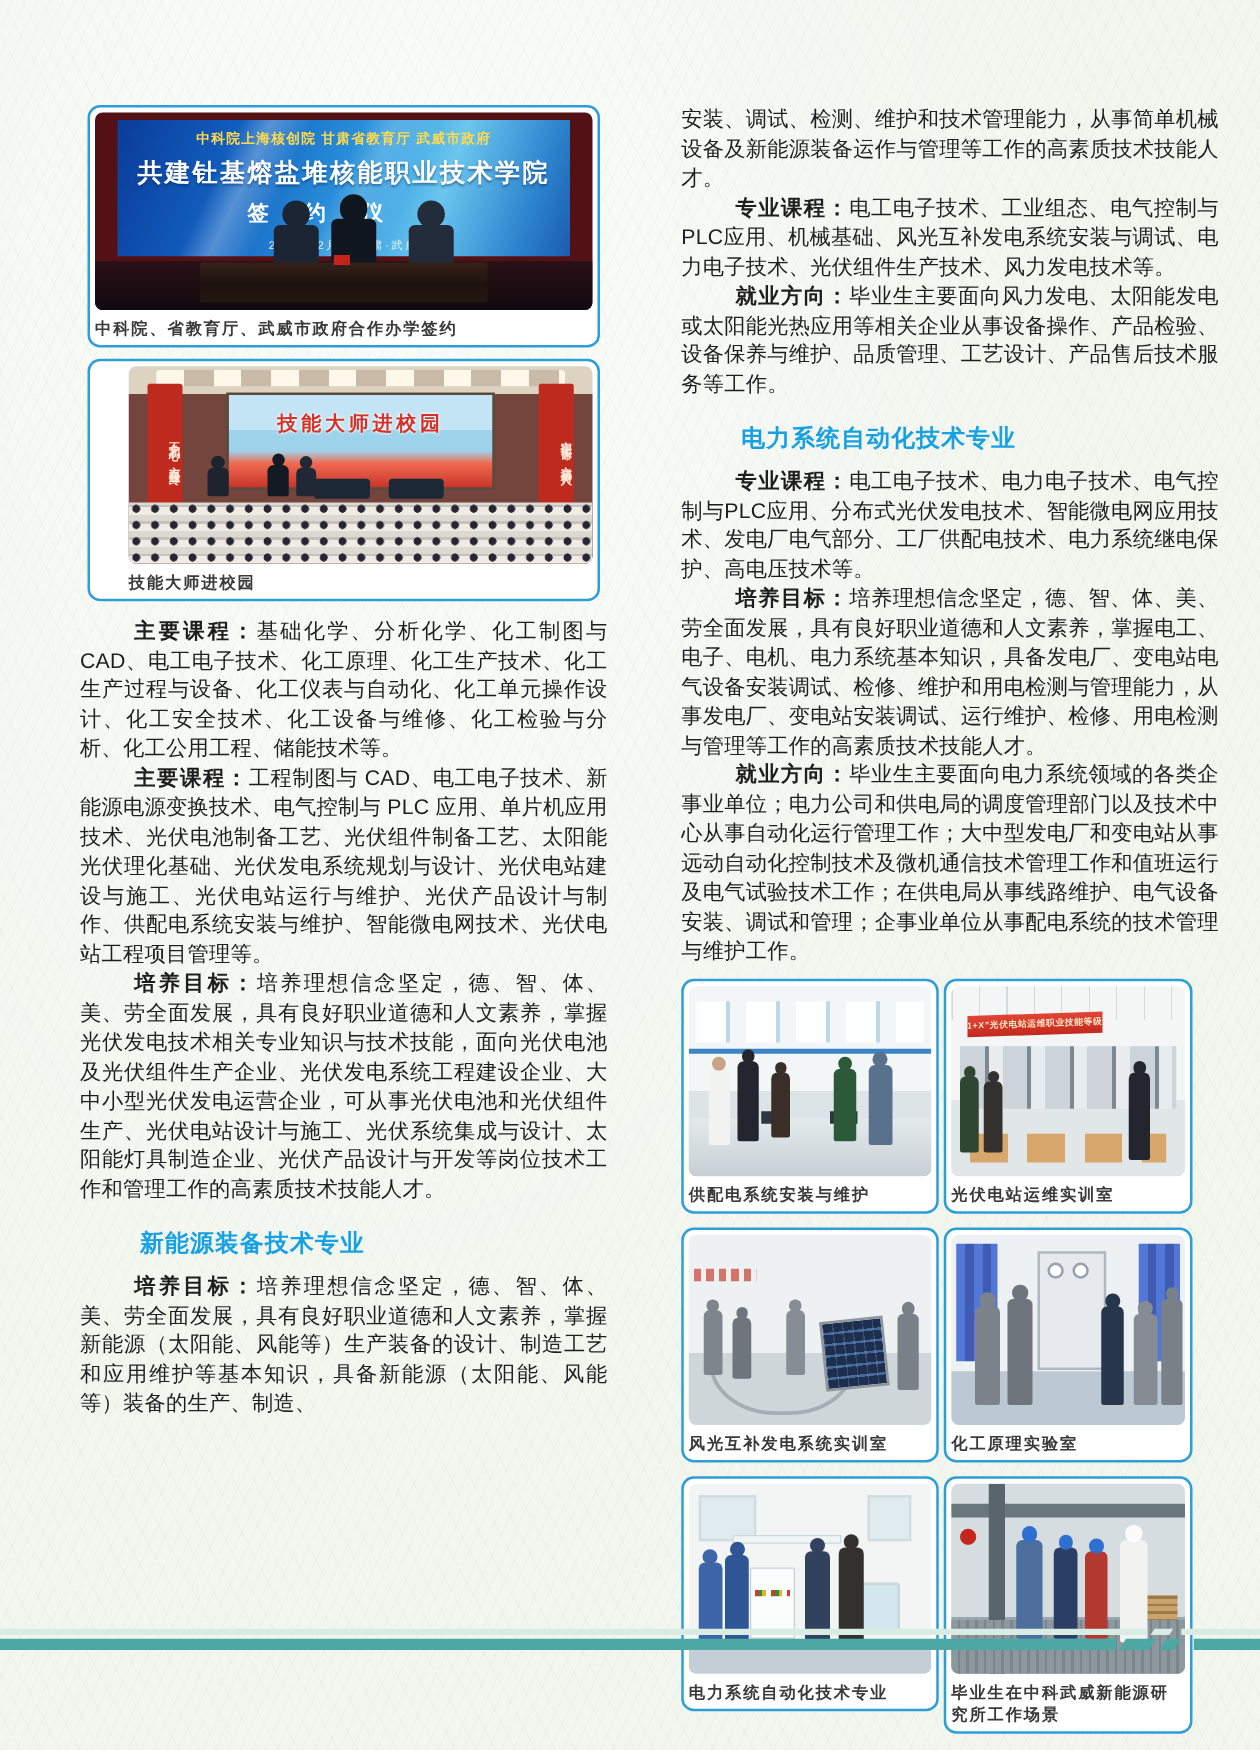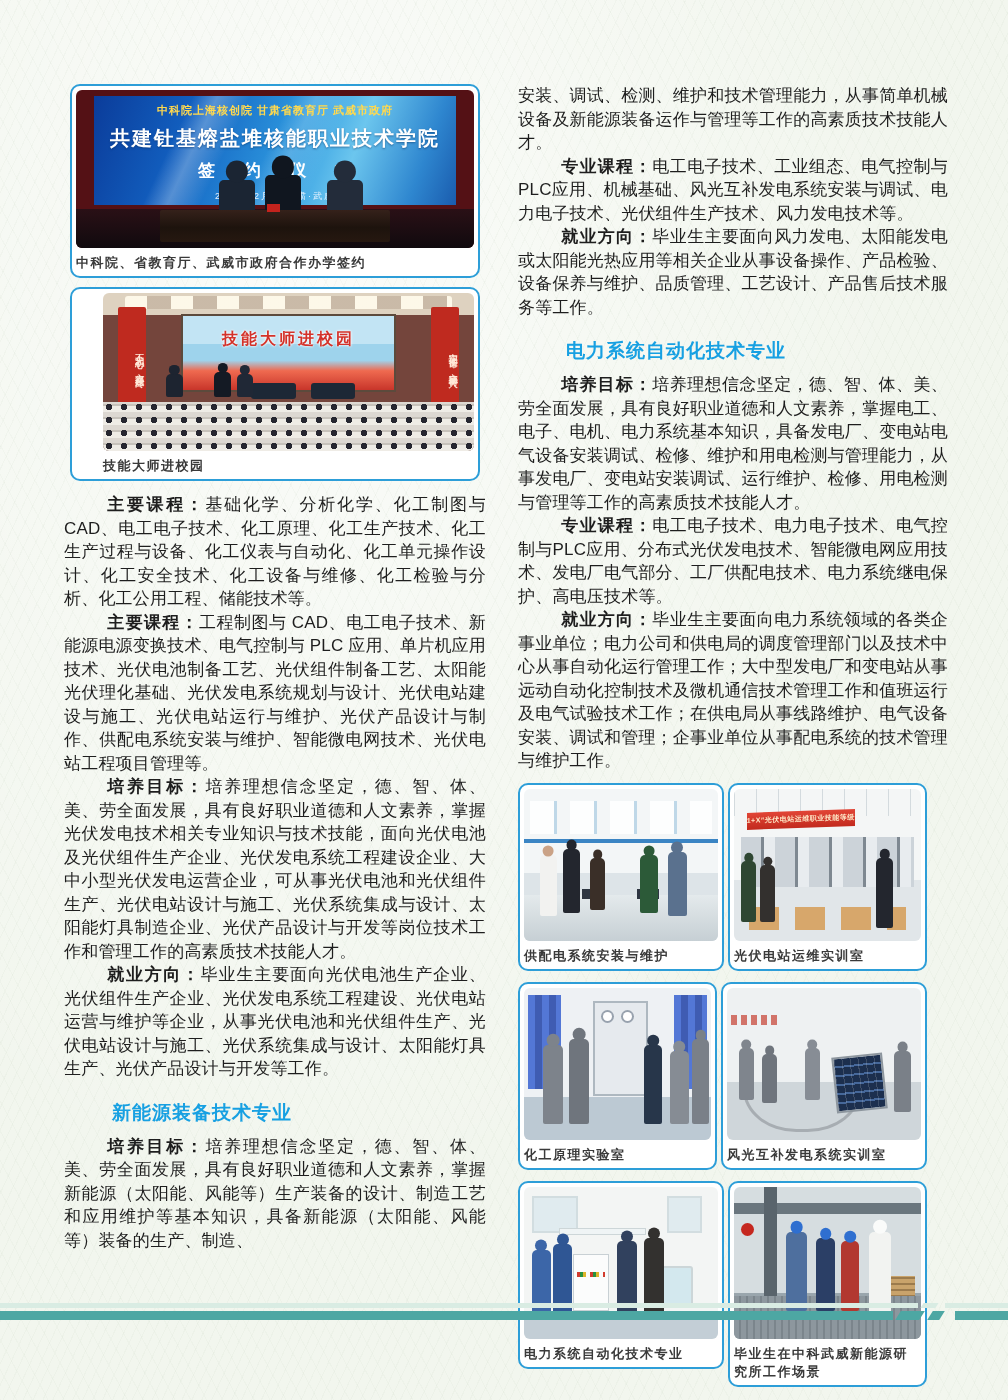--- a/index.html
+++ b/index.html
@@ -10,21 +10,21 @@
   .page{
     position:relative;width:1008px;height:1400px;overflow:hidden;
     background-color:#f2f6ee;
     background-image:
       repeating-linear-gradient(115deg, rgba(150,175,140,.06) 0 1px, transparent 1px 9px),
       repeating-linear-gradient(62deg, rgba(150,175,140,.05) 0 1px, transparent 1px 14px),
       radial-gradient(ellipse at 30% 18%, rgba(255,255,255,.65), transparent 60%);
   }
   .col{position:absolute;top:84px;}
   .colL{left:64px;width:422px;}
-  .colR{left:518px;width:430px;}
+  .colR{left:545px;width:430px;}
 
   
   .tx{color:#1e1e1e;}
   .body{margin:0;font-size:17px;line-height:23.5px;text-align:justify;text-justify:inter-ideograph;
         text-indent:2.55em;letter-spacing:.2px;}
   .body.cont{text-indent:0;}
   .lbl{font-weight:700;letter-spacing:1px;}
   .sec{margin:19px 0 9px 48px;font-size:19px;font-weight:700;color:#17a0e2;letter-spacing:1px;}
 
   
@@ -193,36 +193,35 @@
         <div class="skill-aud"></div>
       </div>
       <figcaption class="cap">技能大师进校园</figcaption>
     </figure>
 
     <div class="tx txpad">
       <p class="body"><b class="lbl">主要课程：</b><span>基础化学、分析化学、化工制图与CAD、电工电子技术、化工原理、化工生产技术、化工生产过程与设备、化工仪表与自动化、化工单元操作设计、化工安全技术、化工设备与维修、化工检验与分析、化工公用工程、储能技术等。</span></p>
 
       <p class="body"><b class="lbl">主要课程：</b><span>工程制图与 CAD、电工电子技术、新能源电源变换技术、电气控制与 PLC 应用、单片机应用技术、光伏电池制备工艺、光伏组件制备工艺、太阳能光伏理化基础、光伏发电系统规划与设计、光伏电站建设与施工、光伏电站运行与维护、光伏产品设计与制作、供配电系统安装与维护、智能微电网技术、光伏电站工程项目管理等。</span></p>
       <p class="body"><b class="lbl">培养目标：</b><span>培养理想信念坚定，德、智、体、美、劳全面发展，具有良好职业道德和人文素养，掌握光伏发电技术相关专业知识与技术技能，面向光伏电池及光伏组件生产企业、光伏发电系统工程建设企业、大中小型光伏发电运营企业，可从事光伏电池和光伏组件生产、光伏电站设计与施工、光伏系统集成与设计、太阳能灯具制造企业、光伏产品设计与开发等岗位技术工作和管理工作的高素质技术技能人才。</span></p>
-      <p class="body"><b class="lbl">就业方向：</b><span>毕业生主要面向光伏电池生产企业、光伏组件生产企业、光伏发电系统工程建设、光伏电站运营与维护等企业，从事光伏电池和光伏组件生产、光伏电站设计与施工、光伏系统集成与设计、太阳能灯具生产、光伏产品设计与开发等工作。</span></p>
 
       <h3 class="sec">新能源装备技术专业</h3>
       <p class="body"><b class="lbl">培养目标：</b><span>培养理想信念坚定，德、智、体、美、劳全面发展，具有良好职业道德和人文素养，掌握新能源（太阳能、风能等）生产装备的设计、制造工艺和应用维护等基本知识，具备新能源（太阳能、风能等）装备的生产、制造、</span></p>
     </div>
   </section>
 
   <section class="col colR">
     <div class="tx">
       <p class="body cont"><span>安装、调试、检测、维护和技术管理能力，从事简单机械设备及新能源装备运作与管理等工作的高素质技术技能人才。</span></p>
       <p class="body"><b class="lbl">专业课程：</b><span>电工电子技术、工业组态、电气控制与PLC应用、机械基础、风光互补发电系统安装与调试、电力电子技术、光伏组件生产技术、风力发电技术等。</span></p>
       <p class="body"><b class="lbl">就业方向：</b><span>毕业生主要面向风力发电、太阳能发电或太阳能光热应用等相关企业从事设备操作、产品检验、设备保养与维护、品质管理、工艺设计、产品售后技术服务等工作。</span></p>
 
       <h3 class="sec">电力系统自动化技术专业</h3>
+      <p class="body"><b class="lbl">专业课程：</b><span>电工电子技术、电力电子技术、电气控制与PLC应用、分布式光伏发电技术、智能微电网应用技术、发电厂电气部分、工厂供配电技术、电力系统继电保护、高电压技术等。</span></p>
       <p class="body"><b class="lbl">培养目标：</b><span>培养理想信念坚定，德、智、体、美、劳全面发展，具有良好职业道德和人文素养，掌握电工、电子、电机、电力系统基本知识，具备发电厂、变电站电气设备安装调试、检修、维护和用电检测与管理能力，从事发电厂、变电站安装调试、运行维护、检修、用电检测与管理等工作的高素质技术技能人才。</span></p>
-      <p class="body"><b class="lbl">专业课程：</b><span>电工电子技术、电力电子技术、电气控制与PLC应用、分布式光伏发电技术、智能微电网应用技术、发电厂电气部分、工厂供配电技术、电力系统继电保护、高电压技术等。</span></p>
       <p class="body"><b class="lbl">就业方向：</b><span>毕业生主要面向电力系统领域的各类企事业单位；电力公司和供电局的调度管理部门以及技术中心从事自动化运行管理工作；大中型发电厂和变电站从事远动自动化控制技术及微机通信技术管理工作和值班运行及电气试验技术工作；在供电局从事线路维护、电气设备安装、调试和管理；企事业单位从事配电系统的技术管理与维护工作。</span></p>
     </div>
 
     <div class="grid">
       <div class="prow">
         <figure class="frame fa">
           <div class="scene sc1">
             <div class="posters"></div>
             <div class="bstripe"></div>
             <div class="bench"></div>
@@ -244,45 +243,45 @@
             <div class="desks"></div>
             <span class="pp" style="left:4%;bottom:12%;width:8%;height:40%;color:#2e4632"></span>
             <span class="pp" style="left:14%;bottom:12%;width:8%;height:38%;color:#33302e"></span>
             <span class="pp" style="left:76%;bottom:8%;width:9%;height:46%;color:#23262e"></span>
           </div>
           <figcaption class="cap">光伏电站运维实训室</figcaption>
         </figure>
       </div>
 
       <div class="prow">
+        <figure class="frame fa">
+          <div class="scene sc3">
+            <div class="redtx"></div>
+            <div class="rail"></div>
+            <div class="panel"></div>
+            <span class="pp" style="left:6%;bottom:26%;width:8%;height:34%;color:#7f858d"></span>
+            <span class="pp" style="left:18%;bottom:24%;width:8%;height:32%;color:#6f757d"></span>
+            <span class="pp" style="left:40%;bottom:26%;width:8%;height:34%;color:#878d95"></span>
+            <span class="pp" style="left:86%;bottom:18%;width:9%;height:40%;color:#7a8088"></span>
+          </div>
+          <figcaption class="cap">风光互补发电系统实训室</figcaption>
+        </figure>
         <figure class="frame fb">
           <div class="scene sc4">
             <div class="curt" style="left:2%"></div>
             <div class="curt" style="right:2%"></div>
             <div class="floor"></div>
             <div class="rig"></div>
             <span class="pp" style="left:10%;bottom:10%;width:11%;height:52%;color:#7d838b"></span>
             <span class="pp" style="left:24%;bottom:10%;width:11%;height:56%;color:#6f757d"></span>
             <span class="pp" style="left:64%;bottom:10%;width:10%;height:52%;color:#27364a"></span>
             <span class="pp" style="left:78%;bottom:10%;width:10%;height:48%;color:#868c94"></span>
             <span class="pp" style="left:90%;bottom:10%;width:9%;height:56%;color:#7a8088"></span>
           </div>
           <figcaption class="cap">化工原理实验室</figcaption>
-        </figure>
-        <figure class="frame fa">
-          <div class="scene sc3">
-            <div class="redtx"></div>
-            <div class="rail"></div>
-            <div class="panel"></div>
-            <span class="pp" style="left:6%;bottom:26%;width:8%;height:34%;color:#7f858d"></span>
-            <span class="pp" style="left:18%;bottom:24%;width:8%;height:32%;color:#6f757d"></span>
-            <span class="pp" style="left:40%;bottom:26%;width:8%;height:34%;color:#878d95"></span>
-            <span class="pp" style="left:86%;bottom:18%;width:9%;height:40%;color:#7a8088"></span>
-          </div>
-          <figcaption class="cap">风光互补发电系统实训室</figcaption>
         </figure>
       </div>
 
       <div class="prow">
         <figure class="frame fa">
           <div class="scene sc5">
             <span class="win" style="left:4%"></span>
             <span class="win" style="right:8%;width:16%"></span>
             <div class="pipe"></div>
             <div class="cab"></div>

